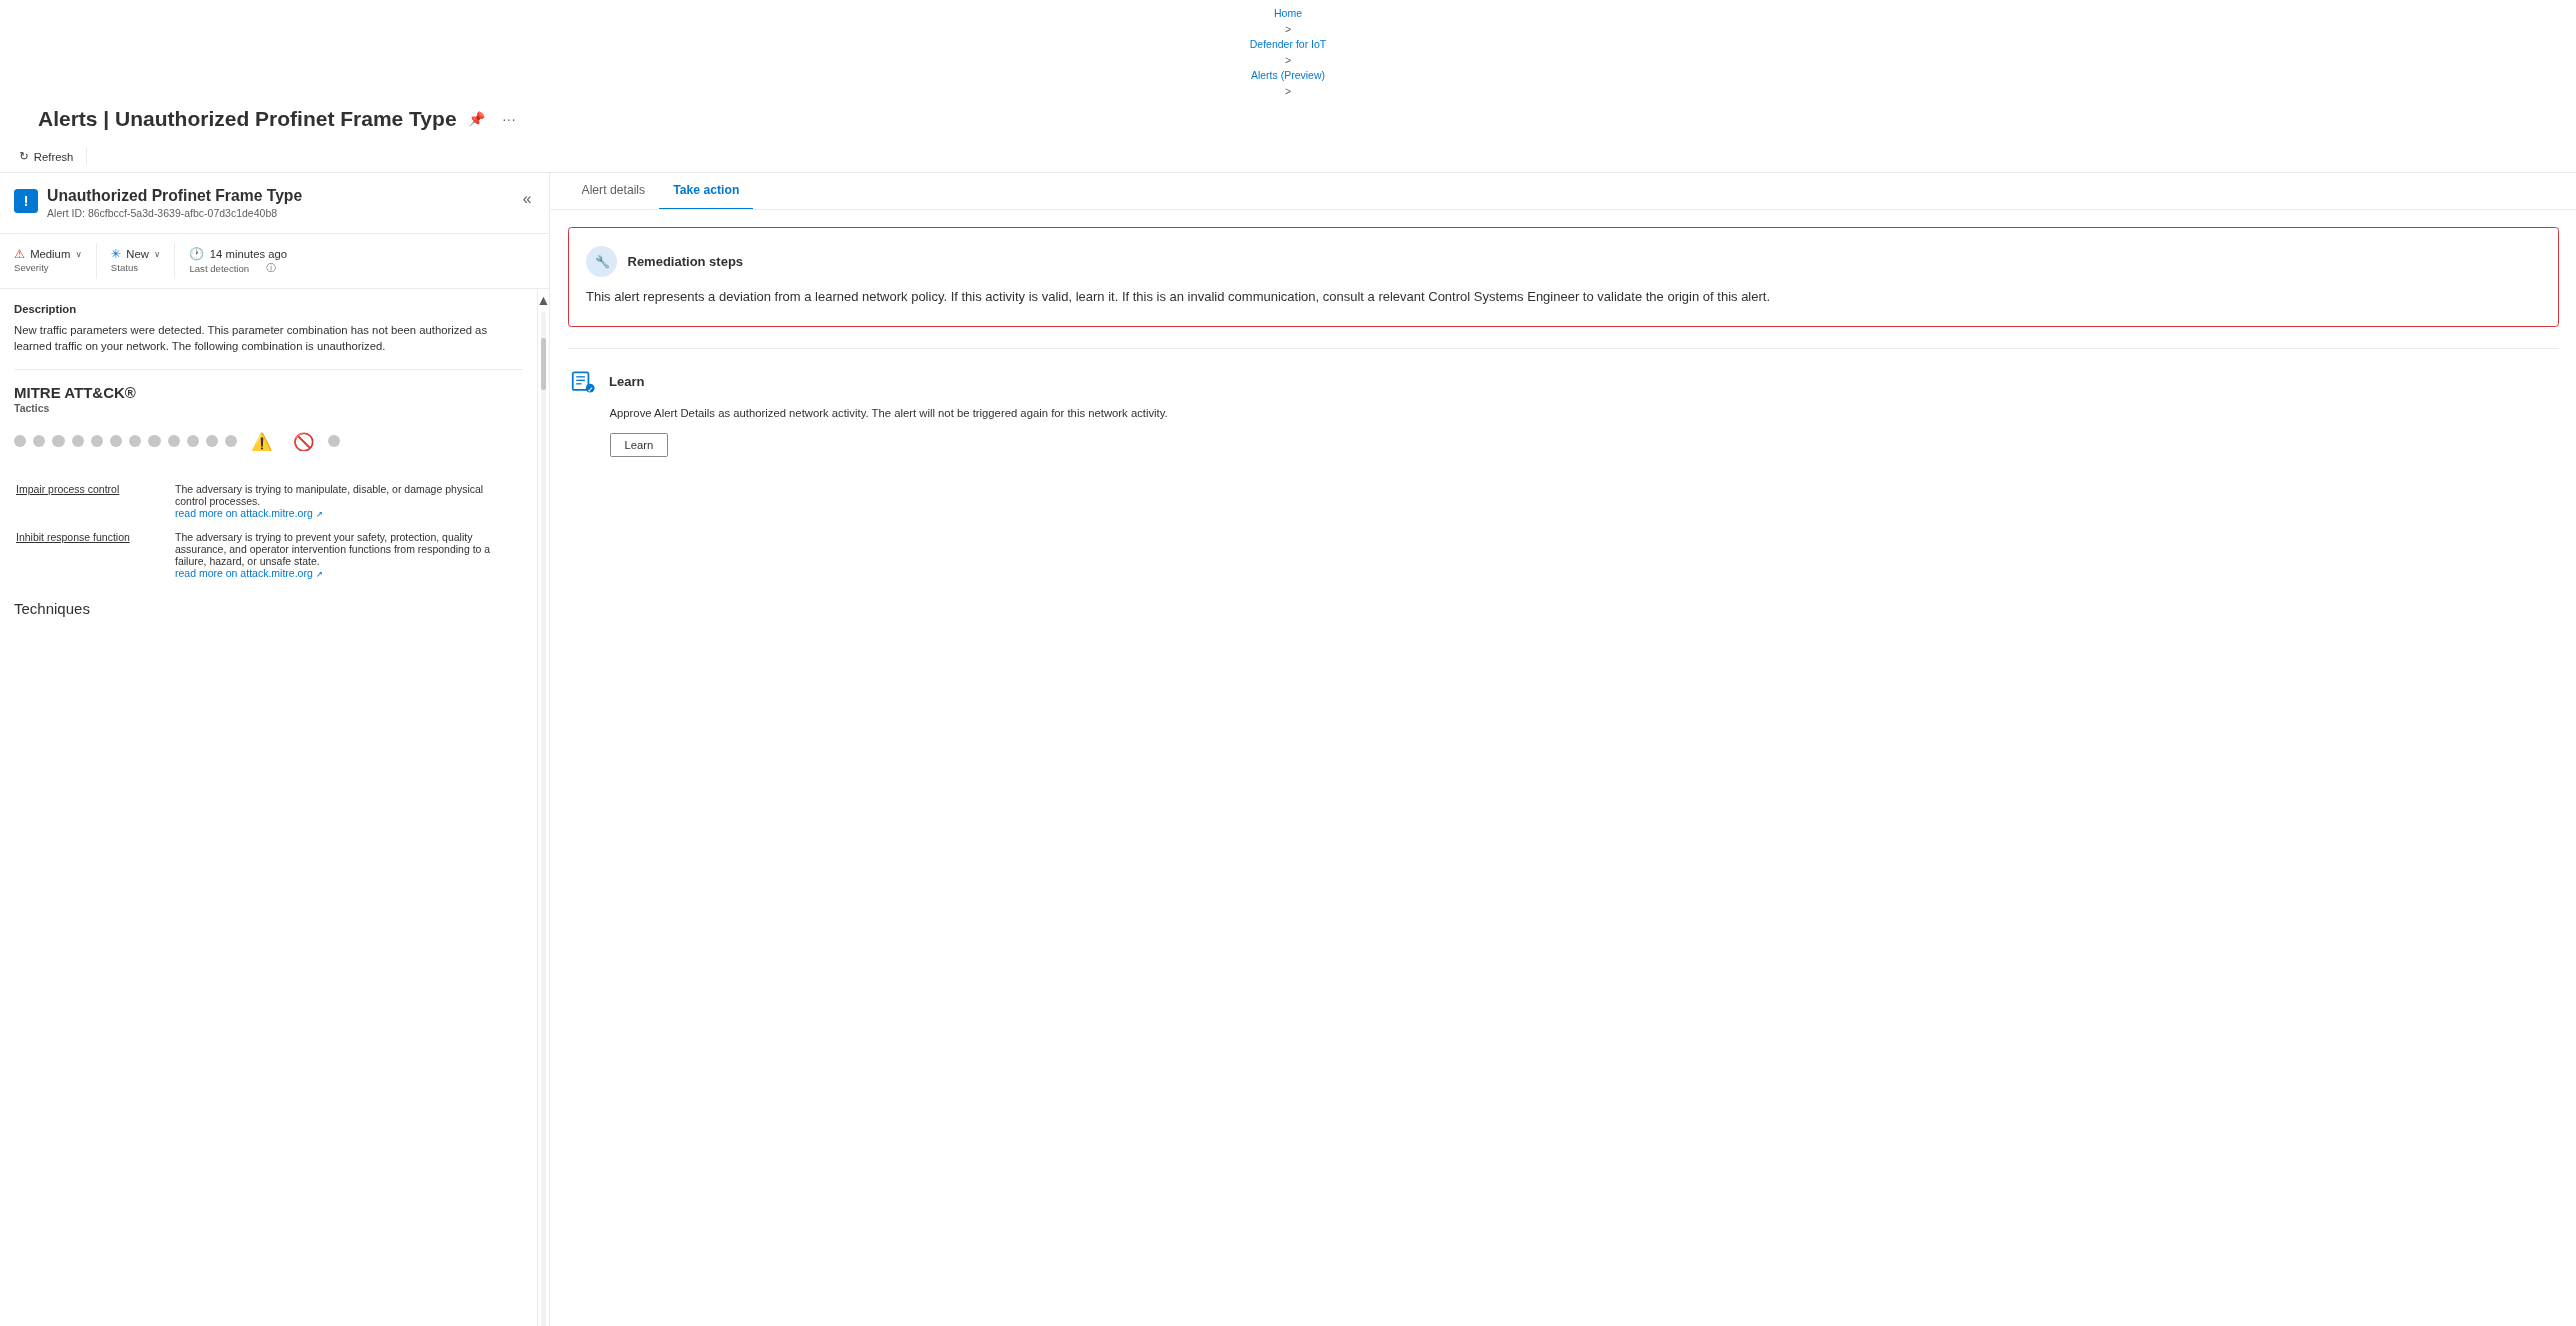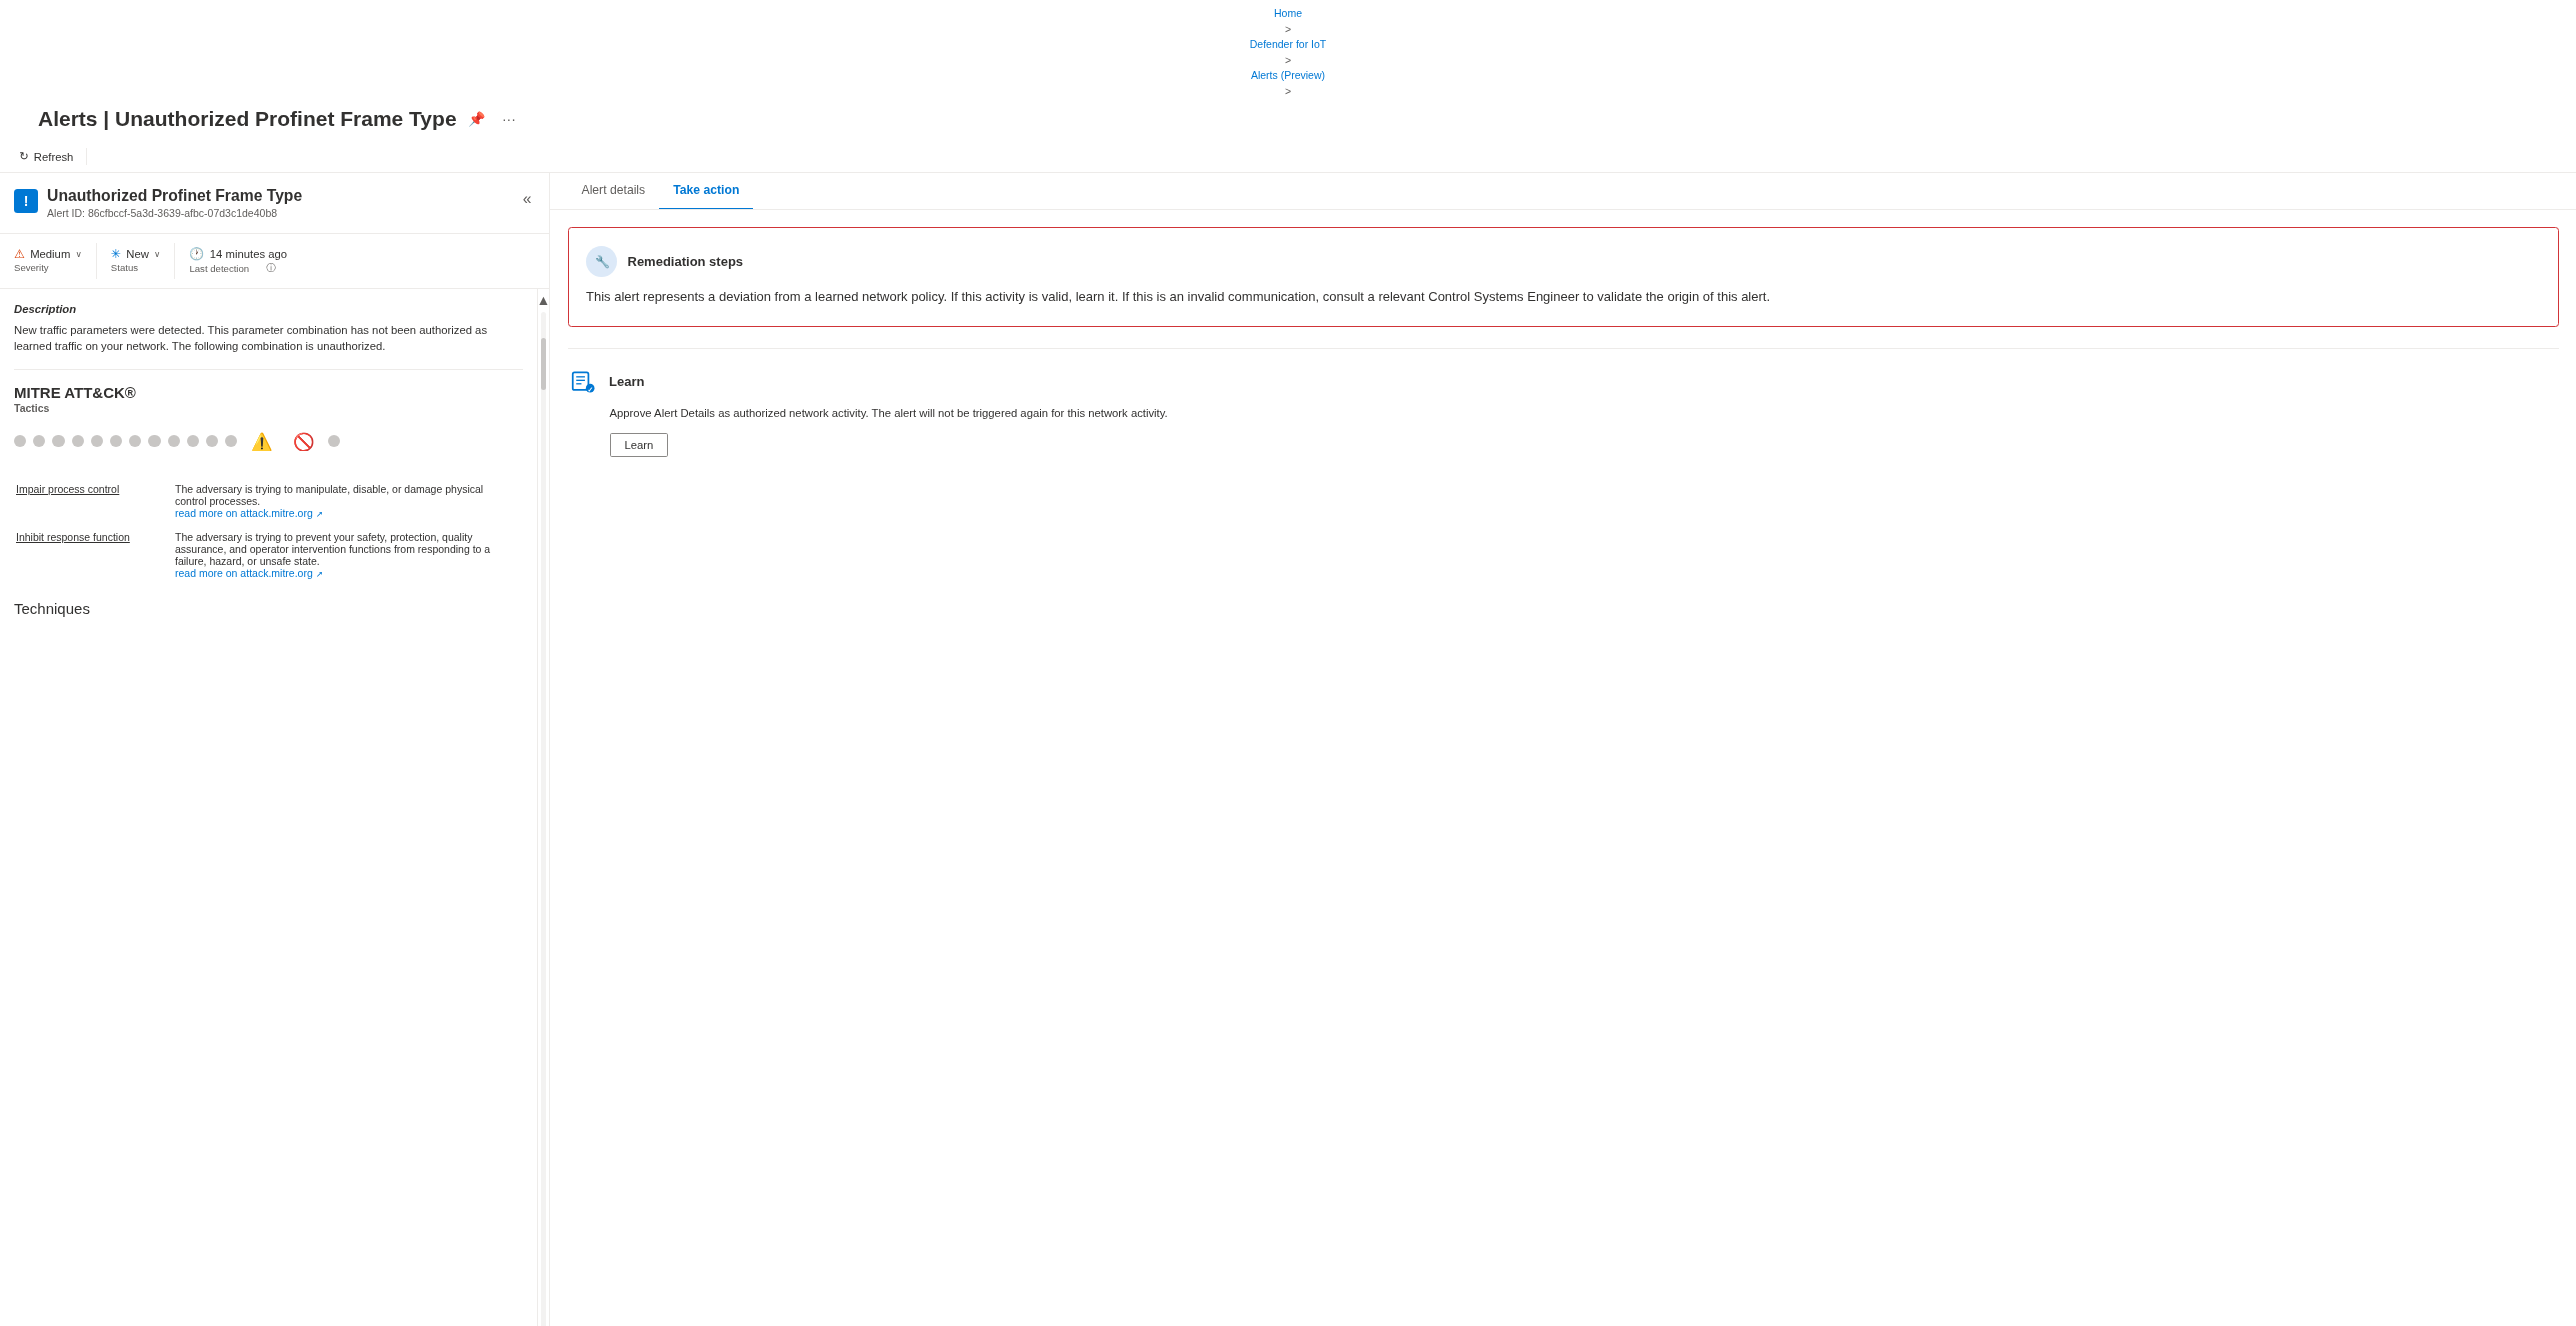--- a/index.html
+++ b/index.html
@@ -38,21 +38,21 @@
     .warning-icon { color: #d83b01; font-size: 12.2px; }
     .spinner-icon { color: #0078d4; font-size: 12.2px; }
     .clock-icon { color: #0078d4; font-size: 12.2px; }
     .chevron { font-size: 8.7px; color: #605e5c; cursor: pointer; }
     .info-icon { font-size: 9.6px; color: #605e5c; cursor: pointer; }
 
     .left-scrollable { flex: 1; overflow-y: auto; padding: 14px; }
     .left-scrollable::-webkit-scrollbar { width: 7px; }
     .left-scrollable::-webkit-scrollbar-thumb { background: #c8c6c4; border-radius: 3.5px; }
 
-    .section-title { font-size: 11.3px; font-weight: 600; color: #323130; margin-bottom: 7px; font-style: italic; }
+    .section-title { font-size: 11.3px; font-weight: 600; color: #323130; margin-bottom: 7px; }
     .section-body { font-size: 11.3px; color: #323130; line-height: 1.5; margin-bottom: 14px; }
     .section-divider { border: none; border-top: 0.9px solid #edebe9; margin: 14px 0; }
 
     .mitre-title { font-size: 15px; font-weight: 600; margin-bottom: 1px; }
     .tactics-label { font-size: 10.5px; font-weight: 600; color: #605e5c; margin-bottom: 8.7px; }
 
     .tactics-dots { display: flex; align-items: center; gap: 7px; margin-bottom: 14px; overflow-x: auto; padding-bottom: 3.5px; }
     .dot { width: 12.2px; height: 12.2px; border-radius: 50%; background: #c8c6c4; flex-shrink: 0; }
     .dot.active { background: transparent; }
     .tactic-icon-box { width: 35px; height: 35px; border-radius: 5.2px; display: flex; align-items: center; justify-content: center; font-size: 17.5px; flex-shrink: 0; }

